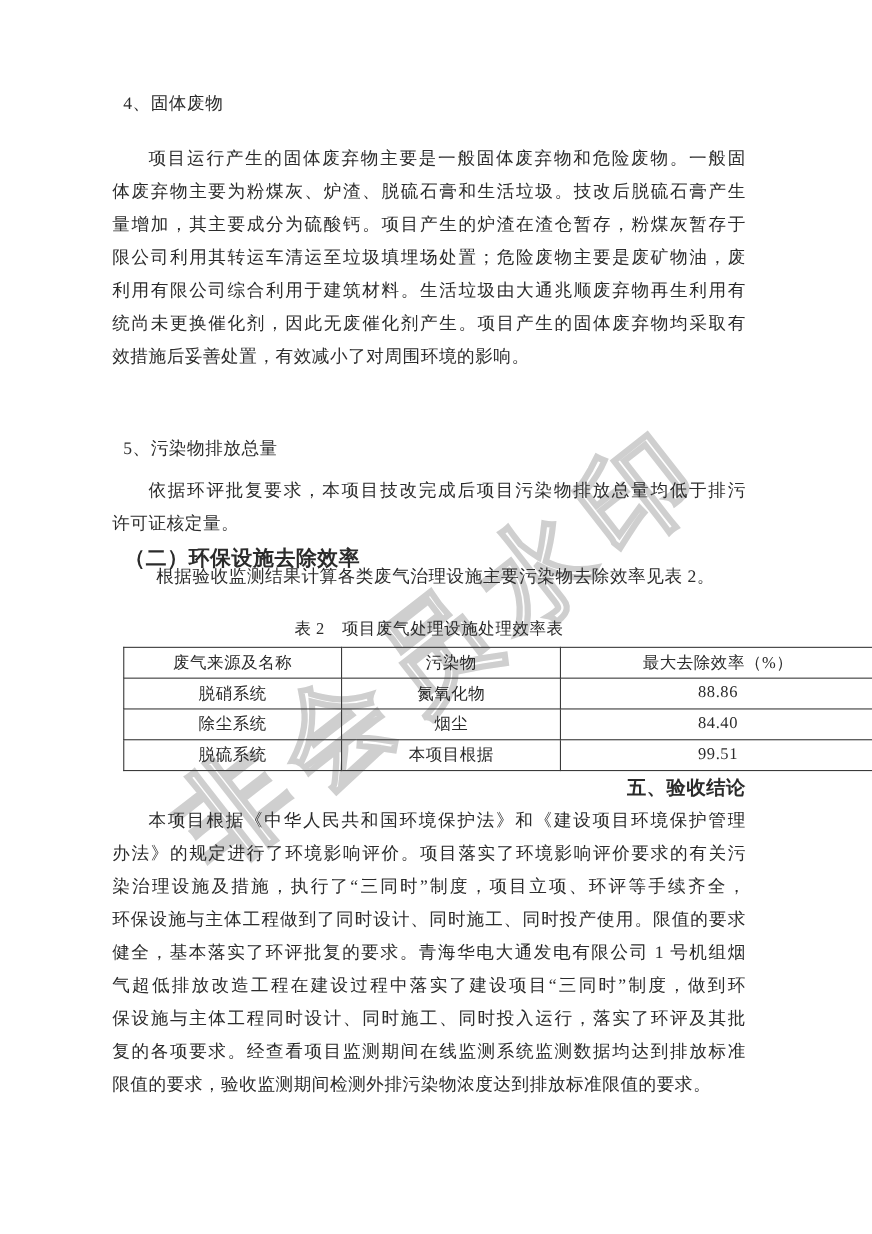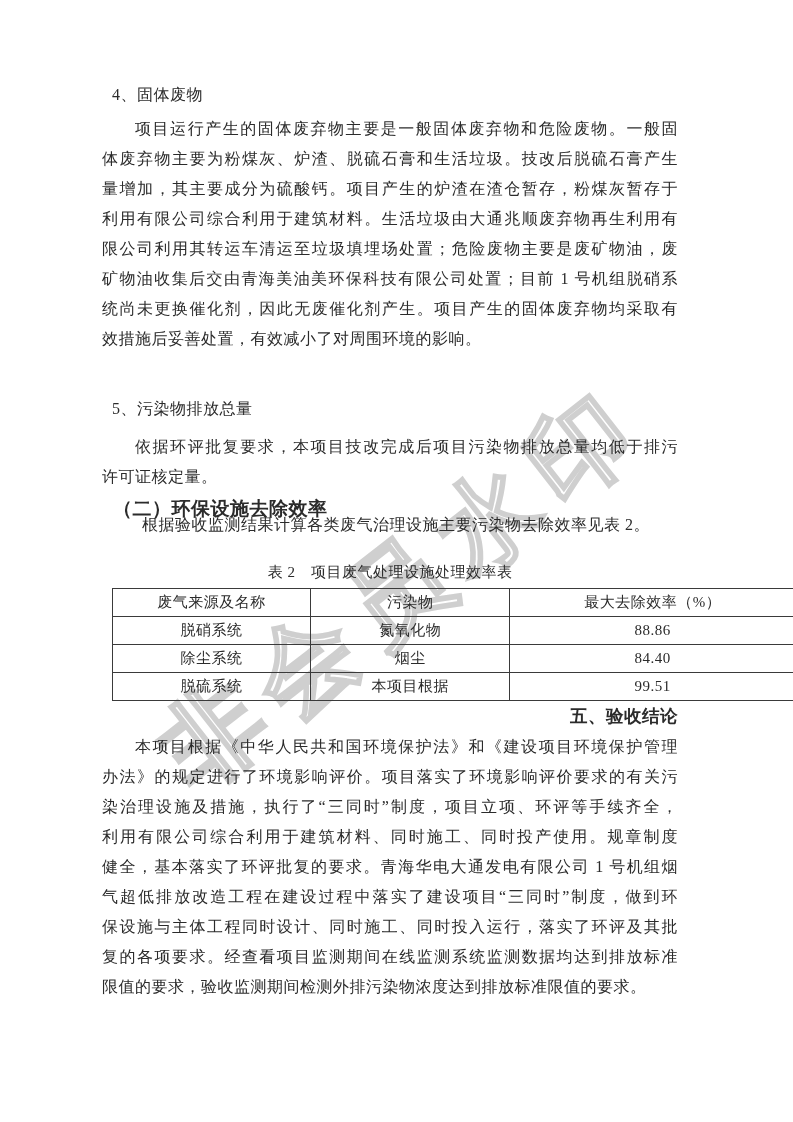--- a/index.html
+++ b/index.html
@@ -54,27 +54,26 @@
   }
 </style>
 </head>
 <body>
 
 <div class="watermark">非会员水印</div>
 
 <div class="content" style="top:80px;">
   <div class="h-num">4、固体废物</div>
 </div>
-<div class="content" style="top:114px;">
+<div class="content" style="top:130px;">
   <div class="ln j ind">项目运行产生的固体废弃物主要是一般固体废弃物和危险废物。一般固</div>
   <div class="ln j">体废弃物主要为粉煤灰、炉渣、脱硫石膏和生活垃圾。技改后脱硫石膏产生</div>
   <div class="ln j">量增加，其主要成分为硫酸钙。项目产生的炉渣在渣仓暂存，粉煤灰暂存于</div>
+  <div class="ln j">限公司利用其转运车清运至垃圾填埋场处置；危险废物主要是废矿物油，废</div>
   <div class="ln j">利用有限公司综合利用于建筑材料。生活垃圾由大通兆顺废弃物再生利用有</div>
-  <div class="ln j">限公司利用其转运车清运至垃圾填埋场处置；危险废物主要是废矿物油，废</div>
-  <div class="ln j">矿物油收集后交由青海美油美环保科技有限公司处置；目前 1 号机组脱硝系</div>
   <div class="ln j">统尚未更换催化剂，因此无废催化剂产生。项目产生的固体废弃物均采取有</div>
   <div class="ln">效措施后妥善处置，有效减小了对周围环境的影响。</div>
 </div>
 
 <div class="content" style="top:394px;">
   <div class="h-num">5、污染物排放总量</div>
 </div>
 <div class="content" style="top:432px;">
   <div class="ln j ind">依据环评批复要求，本项目技改完成后项目污染物排放总量均低于排污</div>
   <div class="ln">许可证核定量。</div>
@@ -122,19 +121,19 @@
     </table>
 </div>
 
 <div class="content" style="top:701px;text-align:right;">
   <div class="h-bold5">五、验收结论</div>
 </div>
 <div class="content" style="top:732px;">
   <div class="ln j ind">本项目根据《中华人民共和国环境保护法》和《建设项目环境保护管理</div>
   <div class="ln j">办法》的规定进行了环境影响评价。项目落实了环境影响评价要求的有关污</div>
   <div class="ln j">染治理设施及措施，执行了“三同时”制度，项目立项、环评等手续齐全，</div>
-  <div class="ln j">利用有限公司综合利用于建筑材料、同时施工、同时投产使用。规章制度</div>
+  <div class="ln j">环保设施与主体工程做到了同时设计、同时施工、同时投产使用。限值的要求</div>
   <div class="ln j">健全，基本落实了环评批复的要求。青海华电大通发电有限公司 1 号机组烟</div>
   <div class="ln j">气超低排放改造工程在建设过程中落实了建设项目“三同时”制度，做到环</div>
   <div class="ln j">保设施与主体工程同时设计、同时施工、同时投入运行，落实了环评及其批</div>
   <div class="ln j">复的各项要求。经查看项目监测期间在线监测系统监测数据均达到排放标准</div>
   <div class="ln">限值的要求，验收监测期间检测外排污染物浓度达到排放标准限值的要求。</div>
 </div>
 
 </body></html>

